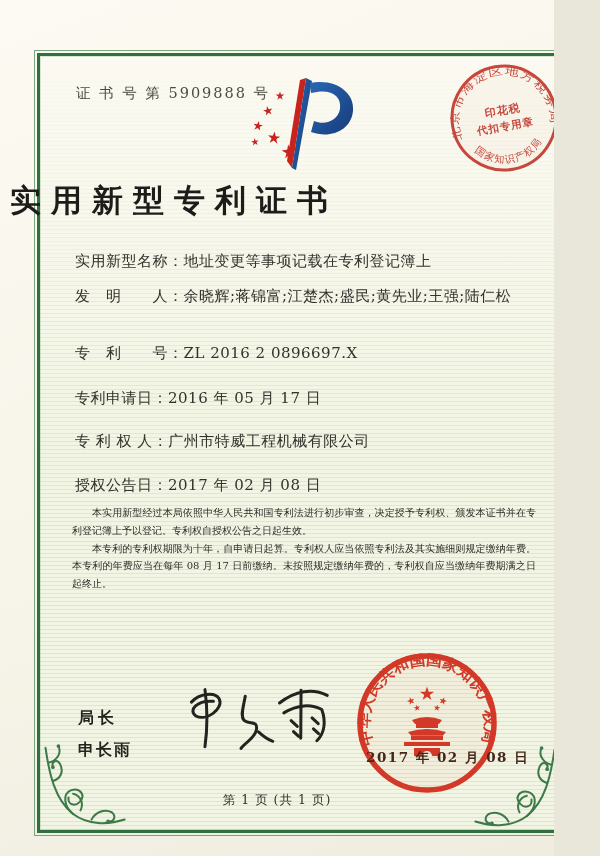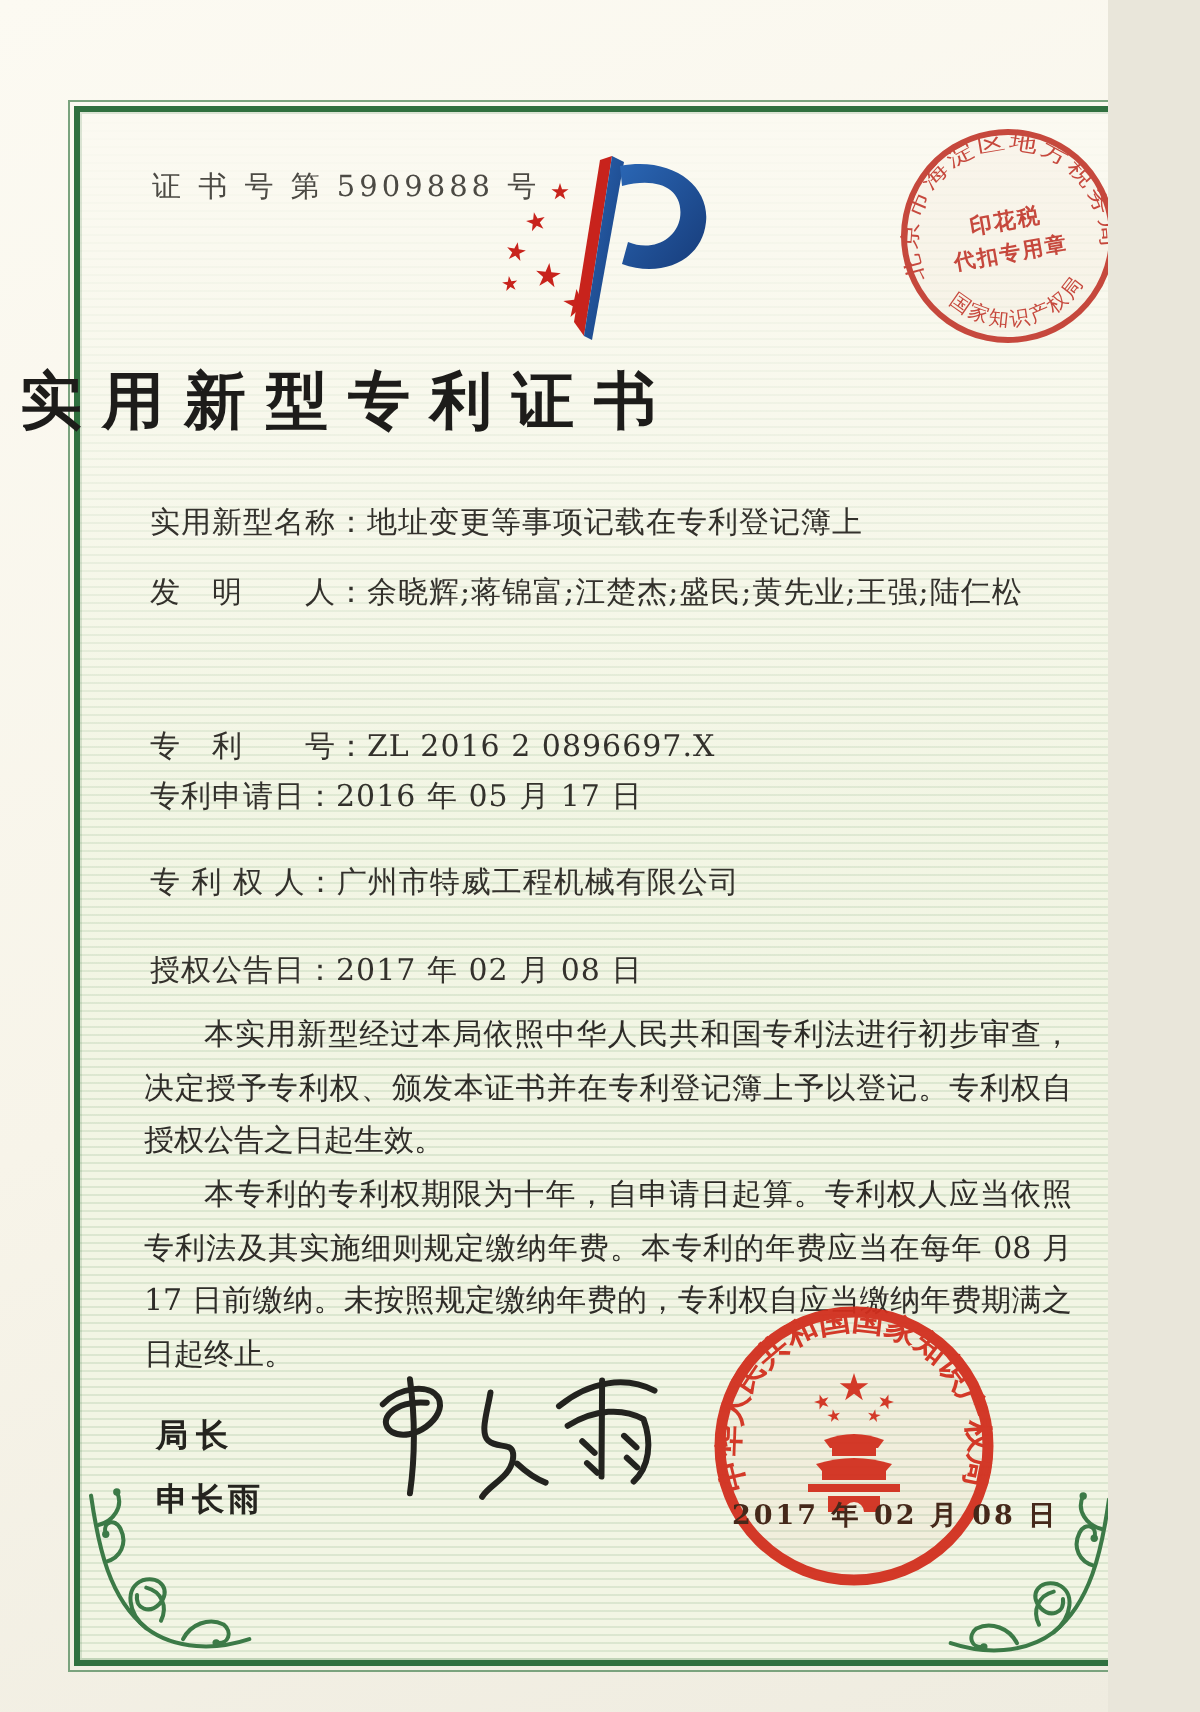--- a/index.html
+++ b/index.html
@@ -29,24 +29,24 @@
     position:absolute;left:76px;top:84px;
     font-size:14.5px;color:#4c4a44;letter-spacing:2px;white-space:nowrap;
   }
   .title{
     position:absolute;left:0;top:180px;width:100%;text-align:left;
     font-size:31px;font-weight:bold;color:#1d1c1a;
     letter-spacing:10px;text-indent:10px;white-space:nowrap;
   }
   .fields{position:absolute;left:75px;top:252px;width:480px;font-size:15px;color:#33312c;}
   .field-row{position:absolute;left:0;white-space:nowrap;letter-spacing:0.5px;}
-  .row-0{top:0;} .row-1{top:35px;} .row-2{top:92px;margin-top:20px;} .row-3{top:137px;} .row-4{top:180px;} .row-5{top:224px;}
+  .row-0{top:0;} .row-1{top:35px;} .row-2{top:92px;} .row-3{top:137px;} .row-4{top:180px;} .row-5{top:224px;}
   .body-text{
     position:absolute;left:72px;top:504px;width:464px;
-    font-size:15px;line-height:1.78;color:#2e2c28;text-align:justify;
+    font-size:10px;line-height:1.78;color:#2e2c28;text-align:justify;
   }
   .body-text p{margin:0;text-indent:2em;}
   .director-title{
     position:absolute;left:78px;top:708px;font-size:16px;font-weight:bold;
     color:#25241f;letter-spacing:4px;
   }
   .director-name{
     position:absolute;left:78px;top:740px;font-size:16px;font-weight:bold;
     color:#25241f;letter-spacing:2px;
   }
@@ -210,14 +210,15 @@
       <path d="M56,84 C60,76 70,72 78,76 C83,80 81,87 74,86"></path>
       <path d="M44,74 C48,66 44,58 36,56"></path>
     </g>
     <g fill="#3c7a47">
       <circle cx="20" cy="4" r="2"></circle>
         <circle cx="14" cy="27" r="2"></circle>
         <circle cx="74" cy="86" r="2"></circle>
     </g>
   </svg>
 
+  <div class="footer">第 1 页 (共 1 页)</div>
 
 </div>
 
 </body></html>

